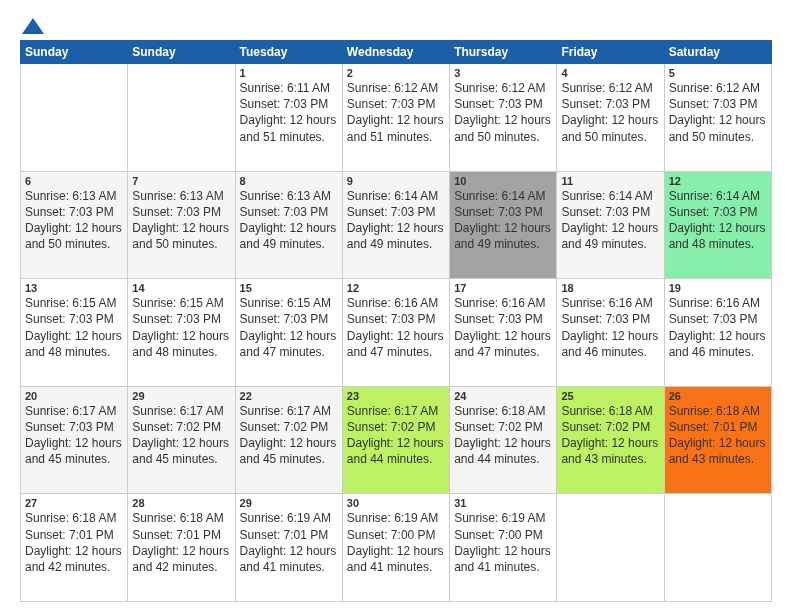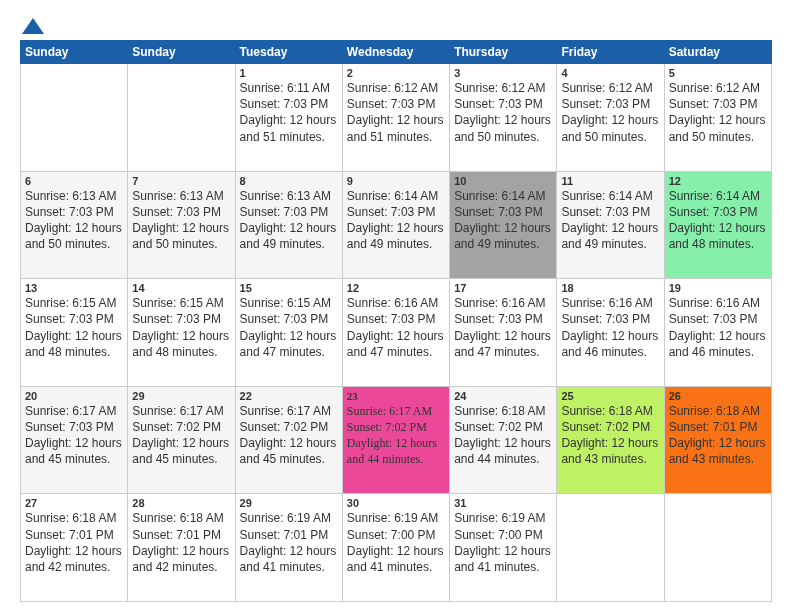--- a/index.html
+++ b/index.html
@@ -278,21 +278,21 @@
 Daylight: 12 hours
 and 45 minutes.</div>
           </td>
           <td style="background: rgb(245, 245, 245);">
             <span class="day-num">22</span>
             <div class="day-info" style="white-space: pre-line;">Sunrise: 6:17 AM
 Sunset: 7:02 PM
 Daylight: 12 hours
 and 45 minutes.</div>
           </td>
-          <td style="background: #ec4899; font-family: Liberation Serif, serif;">
+          <td style="background: #bef264;">
             <span class="day-num">23</span>
             <div class="day-info" style="white-space: pre-line;">Sunrise: 6:17 AM
 Sunset: 7:02 PM
 Daylight: 12 hours
 and 44 minutes.</div>
           </td>
           <td style="background: rgb(245, 245, 245);">
             <span class="day-num">24</span>
             <div class="day-info" style="white-space: pre-line;">Sunrise: 6:18 AM
 Sunset: 7:02 PM

